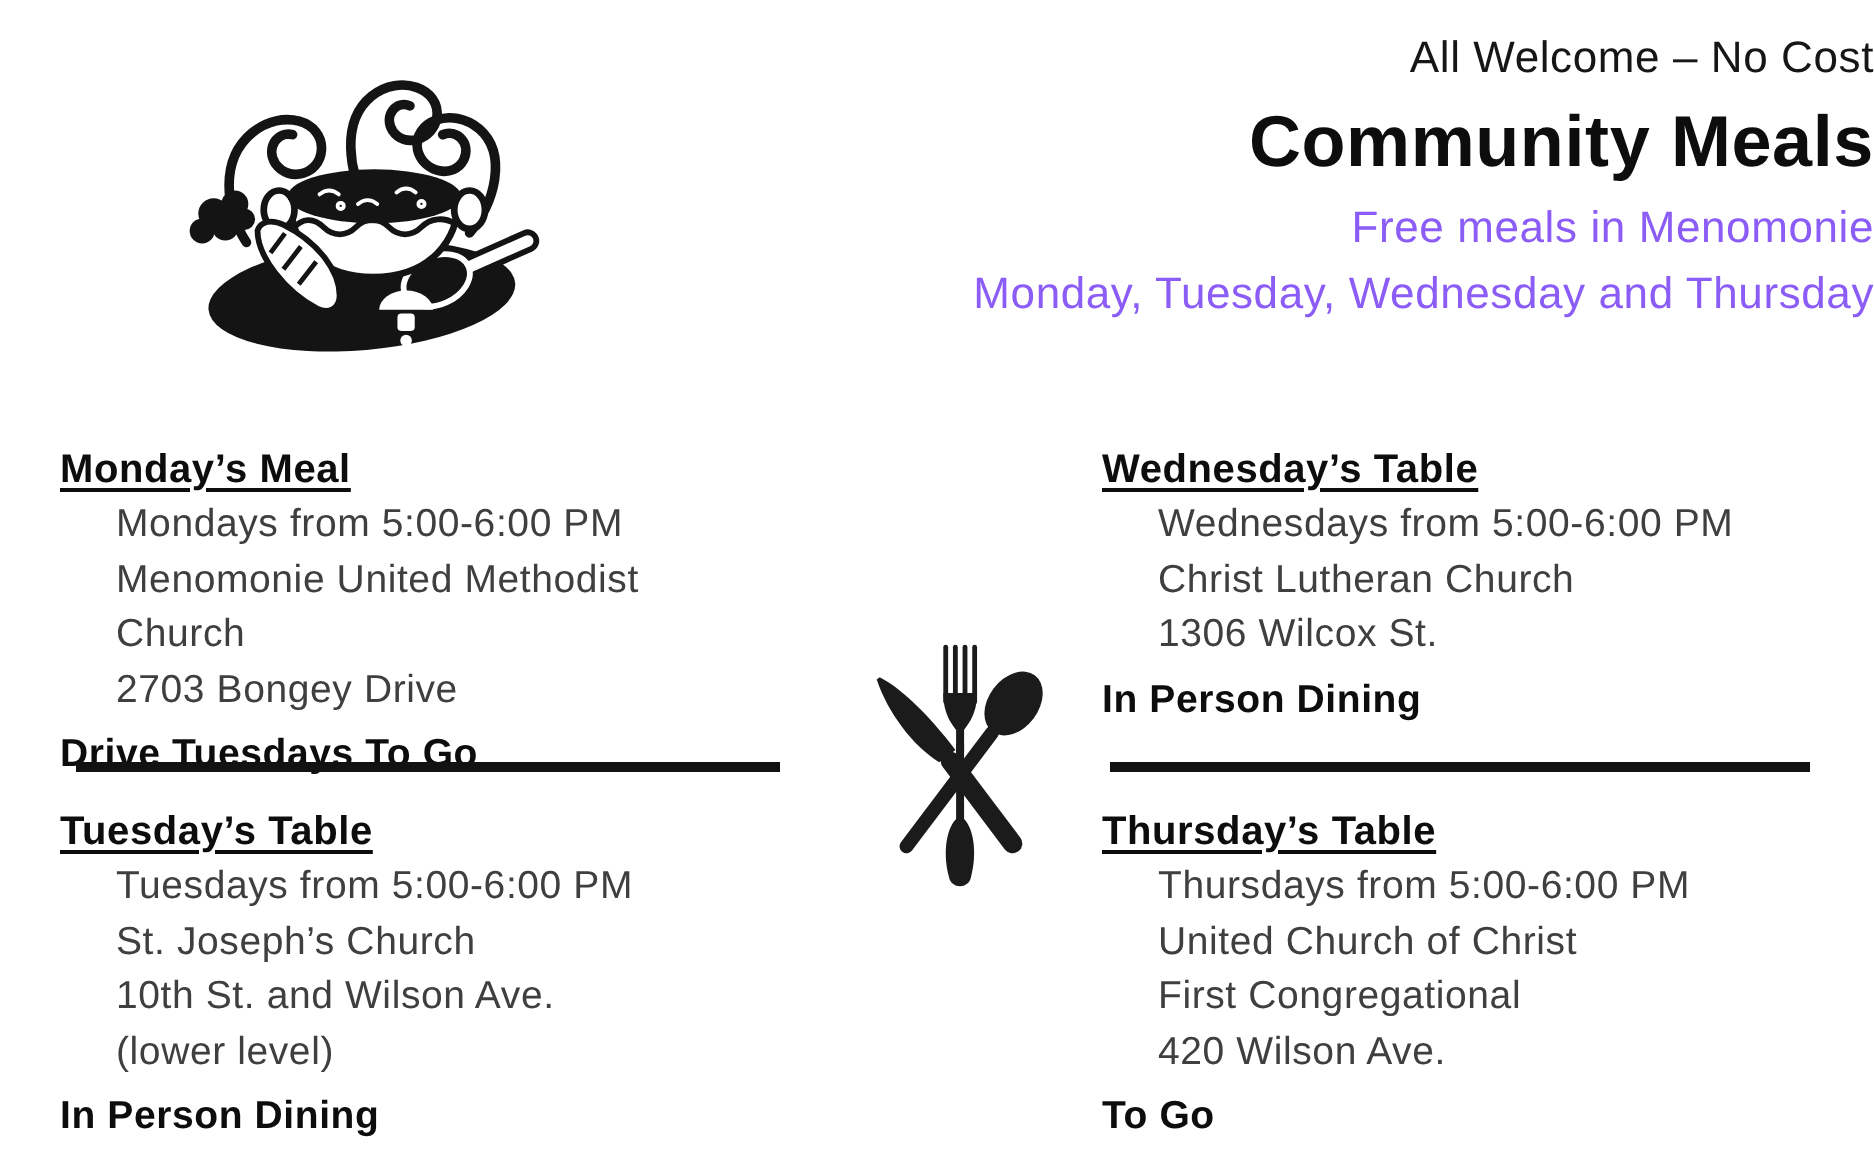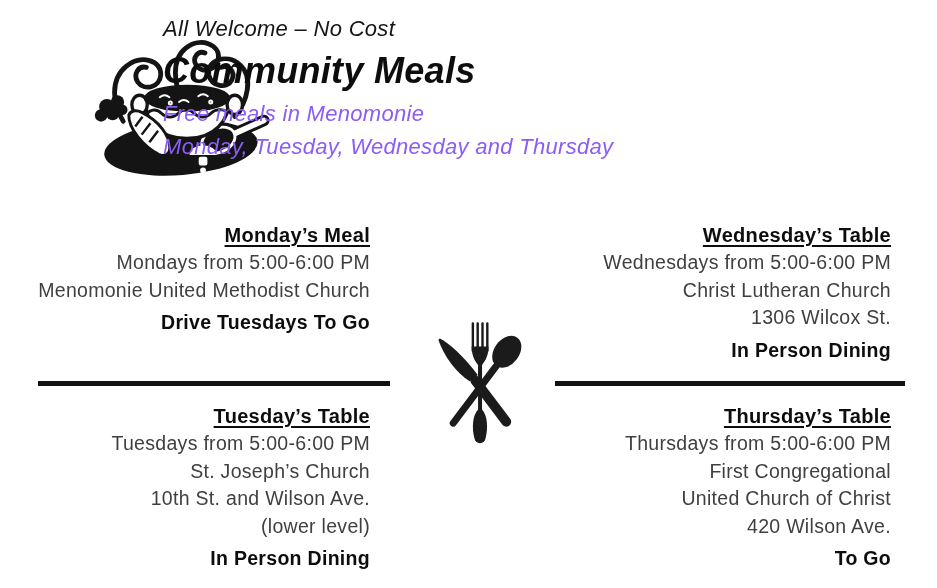--- a/index.html
+++ b/index.html
@@ -16,22 +16,21 @@
     color: #3f3f3f;
     overflow: hidden;
   }
 
   
   .header {
     position: absolute;
     left: 163px;
     top: 13px;
     width: 774px;
-    text-align: left;
-    font-style: italic;
+    text-align: right;
   }
   .tagline {
     font-size: 22px;
     line-height: 31px;
     color: #161616;
     letter-spacing: 0.3px;
   }
   .title {
     margin: 0;
     font-size: 36px;
@@ -65,21 +64,21 @@
   .pot-illo svg, .utensils-illo svg {
     width: 100%;
     height: 100%;
     display: block;
   }
 
   
   .meal {
     position: absolute;
     width: 340px;
-    text-align: right;
+    text-align: left;
   }
   .meal-monday    { left: 30px;  top: 221px; }
   .meal-wednesday { left: 551px; top: 221px; }
   .meal-tuesday   { left: 30px;  top: 402px; }
   .meal-thursday  { left: 551px; top: 402px; }
 
   .meal-title {
     font-size: 20px;
     line-height: 28px;
     font-weight: 700;
@@ -87,20 +86,21 @@
     text-decoration: underline;
     text-decoration-thickness: 2px;
     text-underline-offset: 3px;
     letter-spacing: 0.3px;
   }
   .meal-line {
     font-size: 19.5px;
     line-height: 27.5px;
     color: #3f3f3f;
     letter-spacing: 0.3px;
+    margin-left: 28px;
   }
   .meal-service {
     margin-top: 5px;
     font-size: 19.5px;
     line-height: 27px;
     font-weight: 700;
     color: #0d0d0d;
     letter-spacing: 0.3px;
   }
 
@@ -175,20 +175,21 @@
     <div class="tagline">All Welcome – No Cost</div>
     <h1 class="title">Community Meals</h1>
     <div class="subtitle">Free meals in Menomonie</div>
     <div class="days-line">Monday, Tuesday, Wednesday and Thursday</div>
   </div>
 
   <section class="meal meal-monday">
     <div class="meal-title">Monday’s Meal</div>
     <div class="meal-line">Mondays from 5:00-6:00 PM</div>
     <div class="meal-line">Menomonie United Methodist Church</div>
+    <div class="meal-line">2703 Bongey Drive</div>
     <div class="meal-service">Drive Tuesdays To Go</div>
   </section>
 
   <section class="meal meal-wednesday">
     <div class="meal-title">Wednesday’s Table</div>
     <div class="meal-line">Wednesdays from 5:00-6:00 PM</div>
     <div class="meal-line">Christ Lutheran Church</div>
     <div class="meal-line">1306 Wilcox St.</div>
     <div class="meal-service">In Person Dining</div>
   </section>
@@ -226,19 +227,19 @@
     <div class="meal-line">Tuesdays from 5:00-6:00 PM</div>
     <div class="meal-line">St. Joseph’s Church</div>
     <div class="meal-line">10th St. and Wilson Ave.</div>
     <div class="meal-line">(lower level)</div>
     <div class="meal-service">In Person Dining</div>
   </section>
 
   <section class="meal meal-thursday">
     <div class="meal-title">Thursday’s Table</div>
     <div class="meal-line">Thursdays from 5:00-6:00 PM</div>
+    <div class="meal-line">United Church of Christ</div>
     <div class="meal-line">First Congregational</div>
-    <div class="meal-line">United Church of Christ</div>
     <div class="meal-line">420 Wilson Ave.</div>
     <div class="meal-service">To Go</div>
   </section>
 
 </div>
 
 </body></html>

